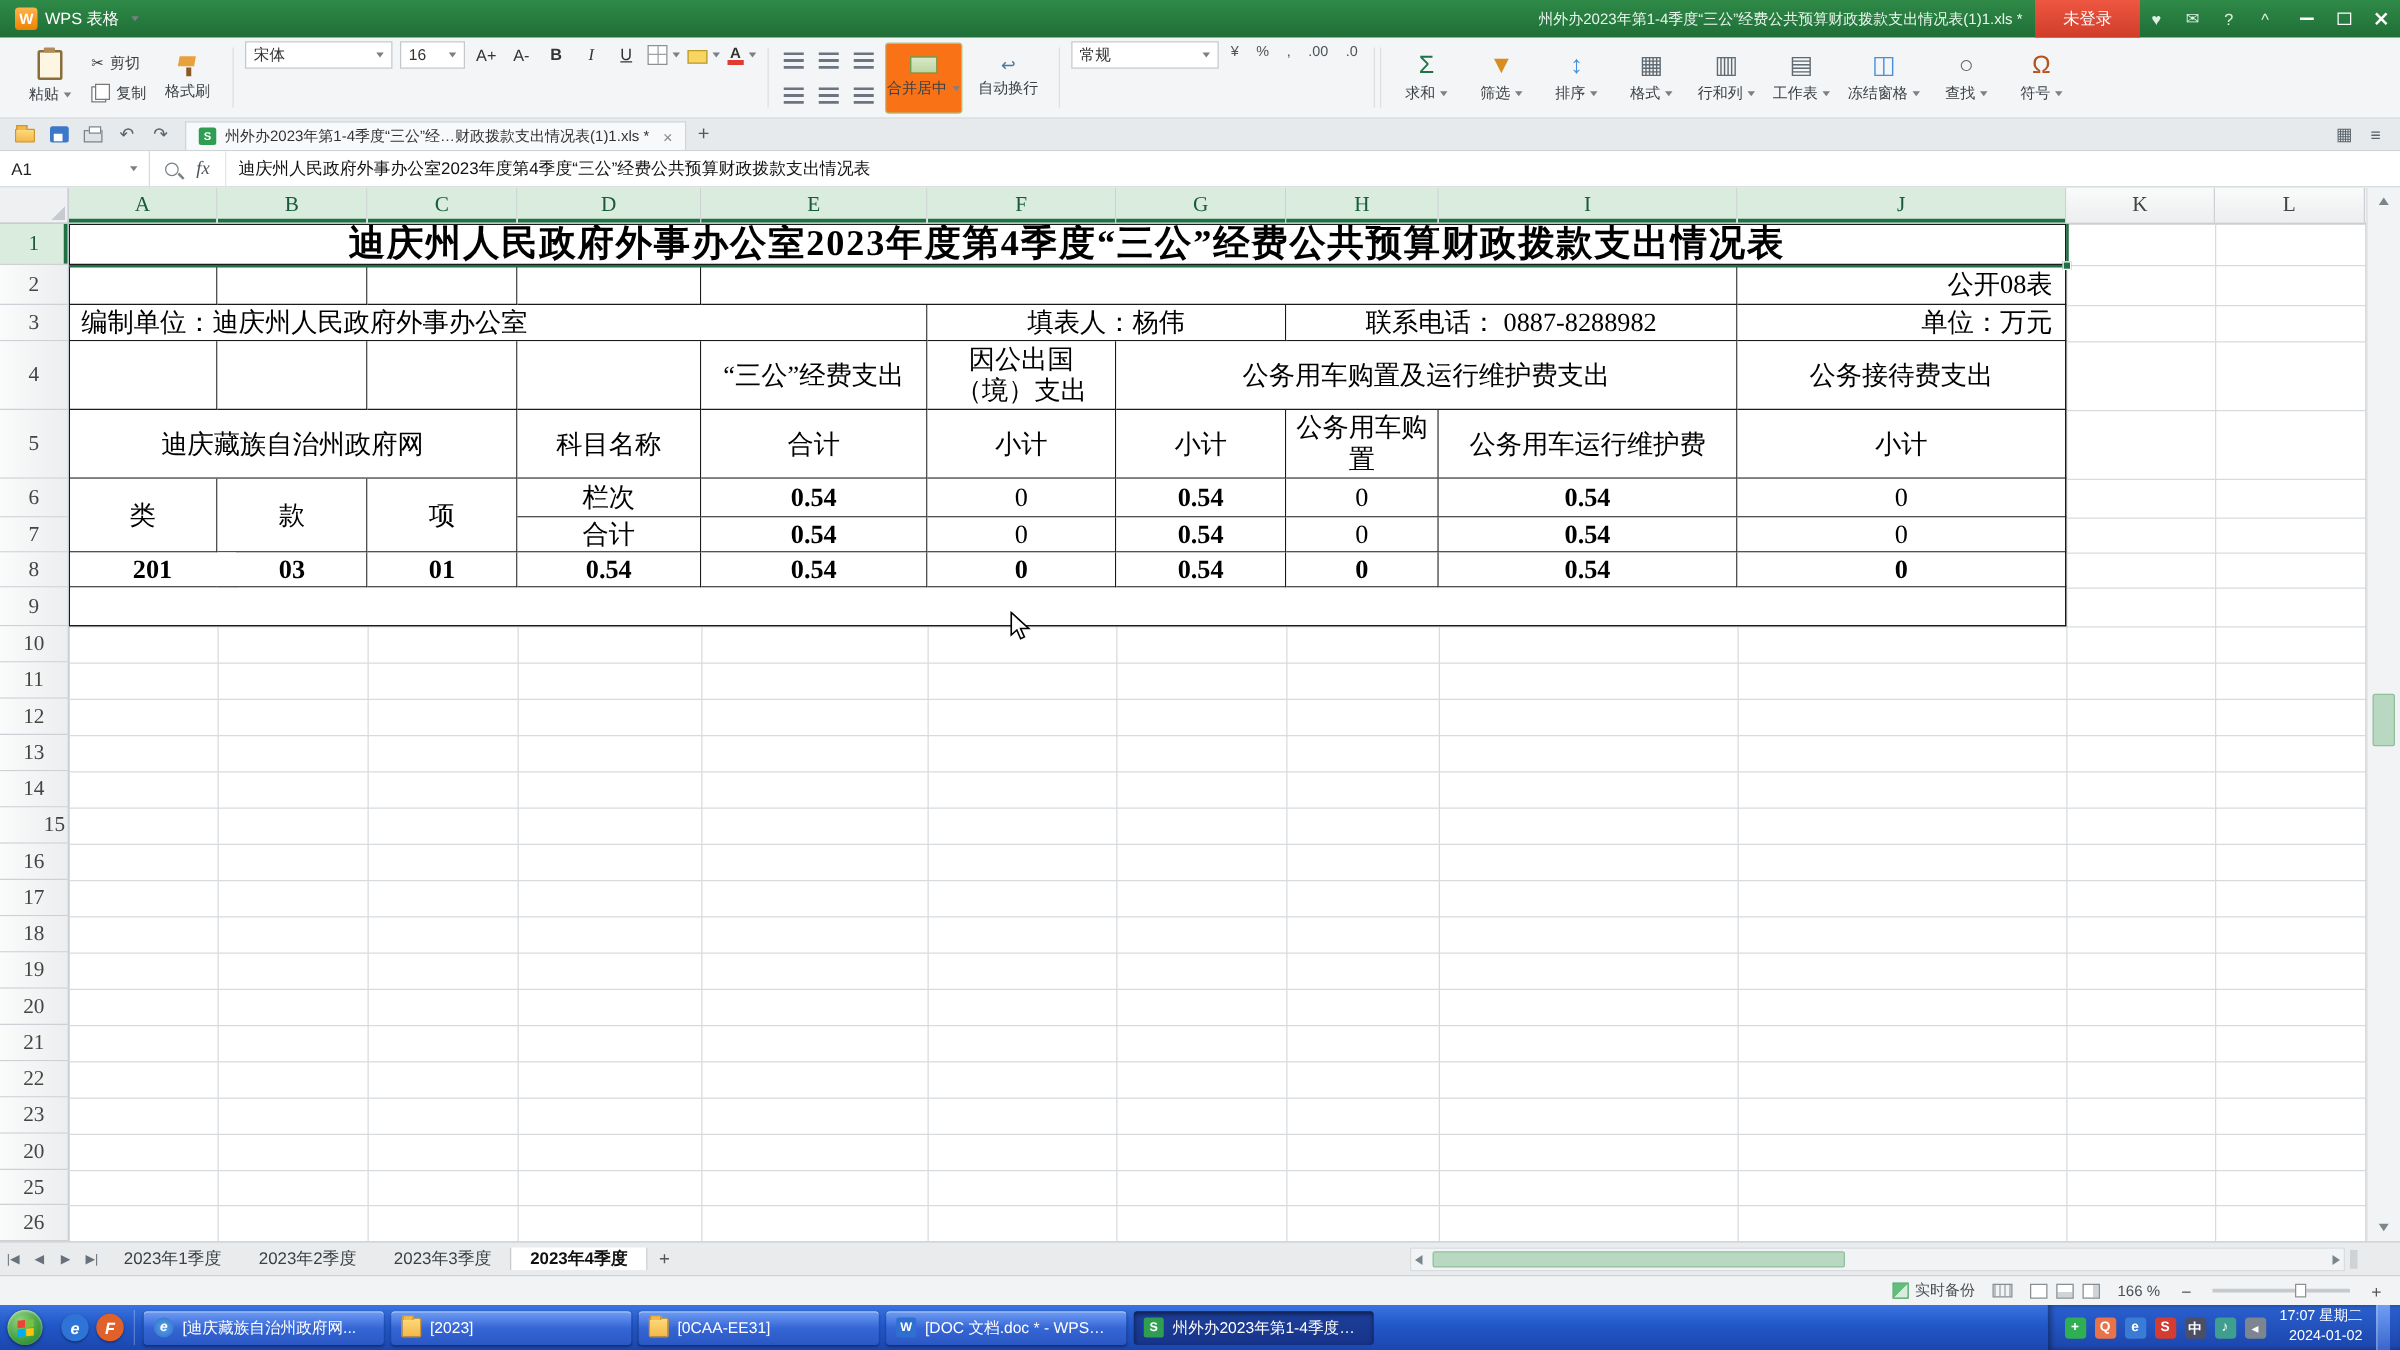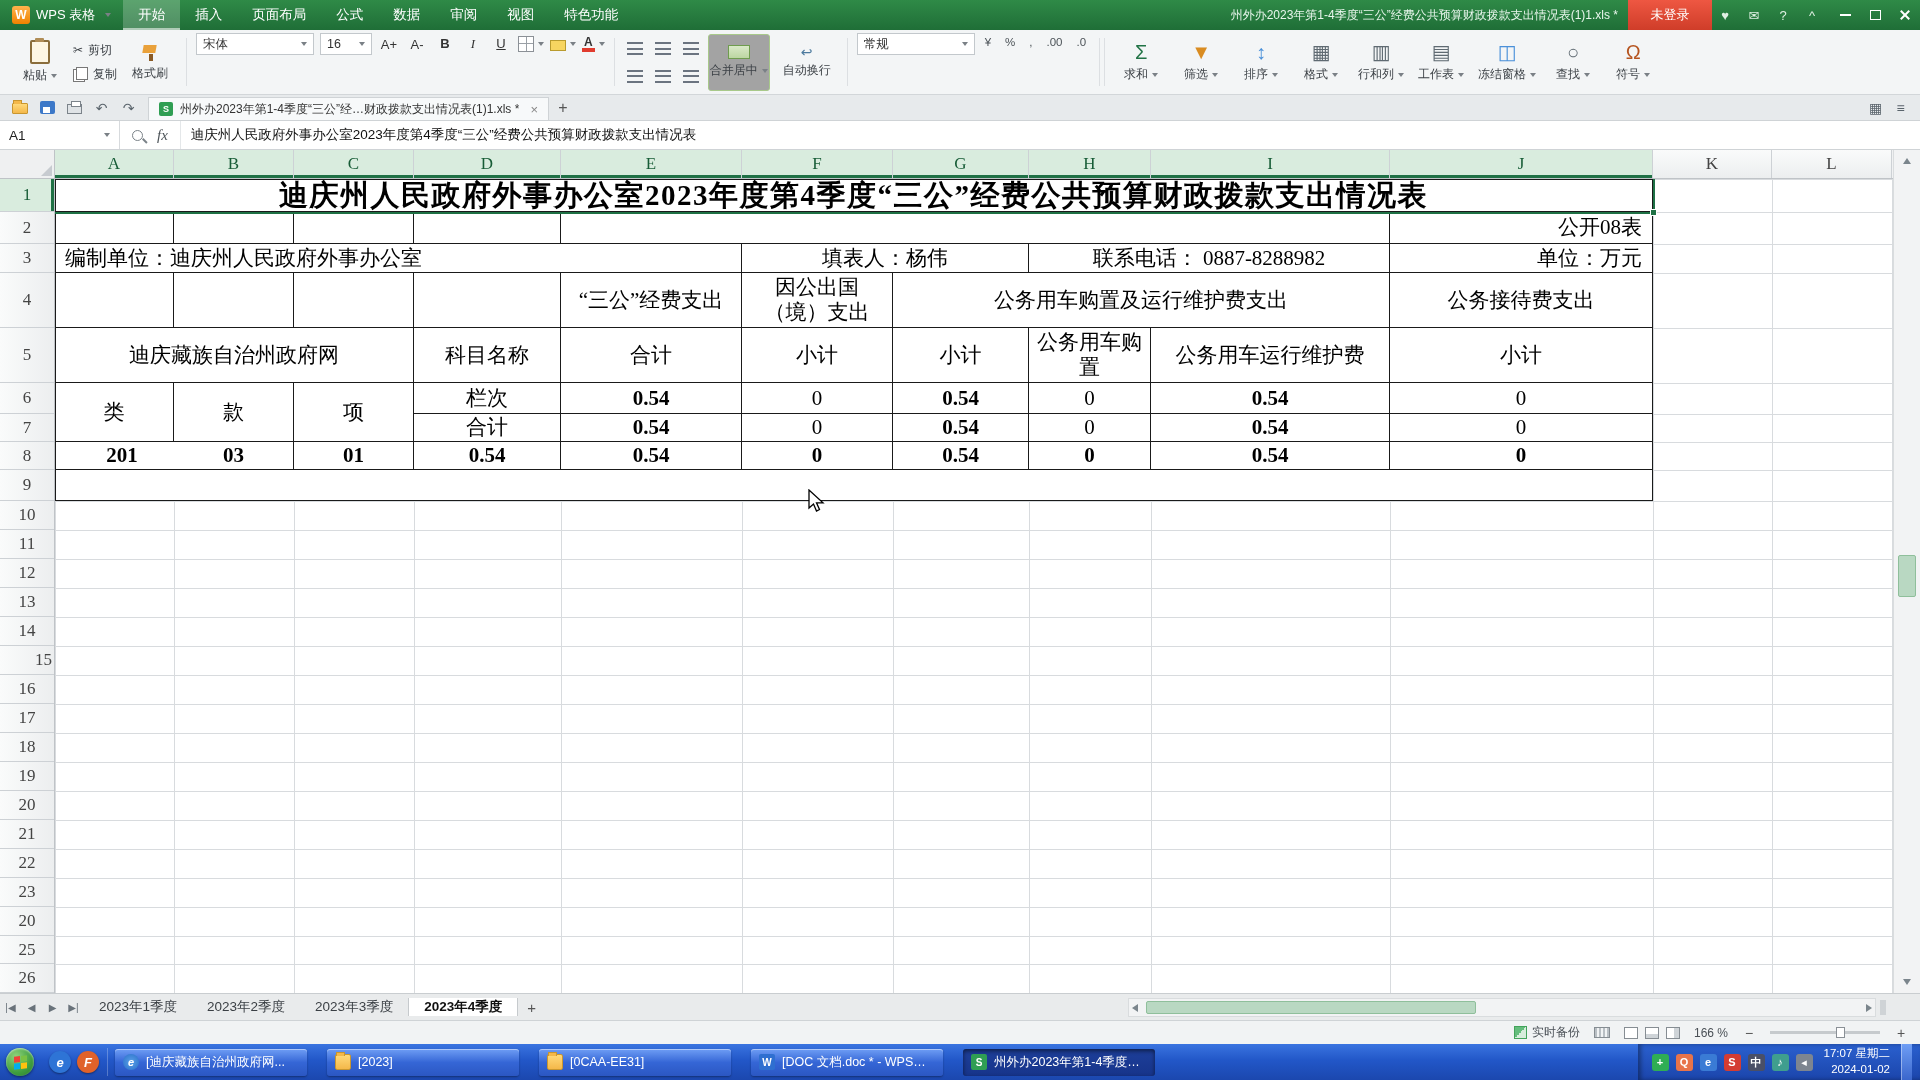--- a/index.html
+++ b/index.html
@@ -48,21 +48,21 @@
 .ic-copy::before{content:"";position:absolute;left:0;bottom:0;width:10px;height:11px;border:1px solid #777;background:#fff}
 .ic-copy::after{content:"";position:absolute;right:0;top:0;width:10px;height:11px;border:1px solid #777;background:#fff}
 .ic-brush{width:18px;height:19px;position:relative}
 .ic-brush::before{content:"";position:absolute;left:2px;top:2px;width:13px;height:8px;background:#e9a13b;transform:skewX(-10deg)}
 .ic-brush::after{content:"";position:absolute;left:8px;top:11px;width:4px;height:7px;background:#8a5a25}
 .ic-border{width:16px;height:16px;border:1px solid #8b9096;background-color:#fff;background-image:linear-gradient(#9aa0a6,#9aa0a6),linear-gradient(#9aa0a6,#9aa0a6);background-size:100% 1px,1px 100%;background-position:center;background-repeat:no-repeat}
 .ic-fill{width:16px;height:11px;background:#f7d560;border:1px solid #b99b2e;margin-top:3px}
 .ic-fontcolor{font-size:12px;font-weight:bold;color:#333;border-bottom:4px solid #e03c2f;line-height:12px;padding:0 2px}
 .ic-bars{width:16px;height:13px;background:repeating-linear-gradient(to bottom,#6b7480 0 2px,transparent 2px 5.5px)}
 .big-mid{width:62px;height:57px;display:flex;flex-direction:column;align-items:center;justify-content:center;gap:3px;border-radius:3px}
-.big-mid.on{background:#a3a3a3;border:1px solid #a8c98a}
+.big-mid.on{background:#f97316;border:1px solid #a8c98a}
 .ic-merge{width:22px;height:14px;border:1px solid #6f9c4f;background:linear-gradient(#d9e9c8,#bcd6a2)}
 .ic-wrap{font-size:14px;color:#4c7a9e;line-height:14px}
 .num-token{font-size:11.5px;color:#4c5358;padding:0 4px;height:18px;display:flex;align-items:center;border-radius:2px}
 .rb-ic{display:block}
 .ic-cond{width:20px;height:15px;border:1px solid #b9bdc1;background:linear-gradient(to right,#e4584a 0 6px,#f3b13c 6px 13px,#58a55c 13px 20px)}
 .ic-tablestyle{width:20px;height:15px;border:1px solid #7aa7d7;background:linear-gradient(#bcd4ee,#bcd4ee) 0 0/100% 5px no-repeat,#fff}
 
 
 #tabbar{position:absolute;left:0;top:95px;width:1920px;height:26px;background:#e7eaec;border-bottom:1px solid #cfd3d6;display:flex;align-items:stretch;z-index:40}
 #quick-icons{display:flex;align-items:center;gap:12px;padding:0 12px}
@@ -147,21 +147,21 @@
 .zoom-thumb{position:absolute;left:66px;top:-4px;width:9px;height:11px;background:#fff;border:1px solid #8a9096}
 
 
 #taskbar{position:absolute;left:0;top:1044px;width:1920px;height:36px;background:linear-gradient(#3a74e0,#2257c8 45%,#1b47ae);display:flex;align-items:center;padding-left:6px;gap:7px;z-index:50}
 #start-orb{width:28px;height:28px;border-radius:50%;background:radial-gradient(circle at 35% 30%,#8fd37b,#3f9e3f 60%,#2c7a2c);display:flex;align-items:center;justify-content:center;box-shadow:0 1px 3px rgba(0,0,0,.5),inset 0 1px 2px rgba(255,255,255,.6)}
 #start-flag{width:13px;height:13px;display:grid;grid-template-columns:1fr 1fr;grid-template-rows:1fr 1fr;gap:1px;transform:skewY(-6deg)}
 #start-flag span{display:block}
 .f1{background:#ef4136}.f2{background:#7ac143}.f3{background:#00aeef}.f4{background:#ffc20e}
 #quick-launch{display:flex;gap:6px;align-items:center;padding:0 8px;border-right:1px solid rgba(255,255,255,.25);height:28px}
 .ql-ic{width:22px;height:22px;border-radius:50%;color:#fff;display:flex;align-items:center;justify-content:center;font-size:13px;font-weight:bold;font-style:italic;box-shadow:0 1px 2px rgba(0,0,0,.4)}
-#task-buttons{display:flex;gap:20px;align-items:center}
+#task-buttons{display:flex;gap:6px;align-items:center}
 .tkbtn{width:192px;height:27px;border-radius:3px;background:linear-gradient(#6f9ef5,#3566d6 50%,#2b57c2);box-shadow:inset 0 1px 0 rgba(255,255,255,.45),0 1px 2px rgba(0,0,0,.35);display:flex;align-items:center;gap:7px;padding:0 8px;color:#fff;font-size:12.5px}
 .tkbtn.active{background:linear-gradient(#1d3f9a,#17348a);box-shadow:inset 0 2px 4px rgba(0,0,0,.55)}
 .tk-label{white-space:nowrap;overflow:hidden;text-overflow:ellipsis}
 .tk-ic{width:16px;height:16px;flex:0 0 16px;border-radius:2px;display:flex;align-items:center;justify-content:center;font-size:10px;font-weight:bold;color:#fff}
 .ic-ie{background:radial-gradient(#5aa0e8,#2a6fc9);border-radius:50%}
 .ic-ie::after{content:"e";font-style:italic;font-size:11px}
 .ic-folder{background:linear-gradient(#ffd97a,#f4b84a);border:1px solid #c9962f;position:relative}
 .ic-folder::before{content:"";position:absolute;left:0px;top:-3px;width:7px;height:3px;background:#f4b84a;border:1px solid #c9962f;border-bottom:none}
 .ic-wps-writer{background:#2f6fd0}.ic-wps-writer::after{content:"W"}
 .ic-wps-sheet{background:#2f9e53}.ic-wps-sheet::after{content:"S"}
@@ -174,30 +174,20 @@
 </style>
 </head>
 <body>
 
 <div id="titlebar">
   <div id="app-logo">
     <span id="logo-box">W</span>
     <span id="app-name">WPS 表格</span>
     <span class="caret"></span>
   </div>
-  <div id="menu-tabs">
-      <div class="menu-tab active">开始</div>
-      <div class="menu-tab">插入</div>
-      <div class="menu-tab">页面布局</div>
-      <div class="menu-tab">公式</div>
-      <div class="menu-tab">数据</div>
-      <div class="menu-tab">审阅</div>
-      <div class="menu-tab">视图</div>
-      <div class="menu-tab">特色功能</div>
-    </div>
   <div id="doc-title">州外办2023年第1-4季度“三公”经费公共预算财政拨款支出情况表(1)1.xls *</div>
   <div id="login-btn">未登录</div>
   <div id="title-icons">
       <div class="title-ic">♥</div>
       <div class="title-ic">✉</div>
       <div class="title-ic">?</div>
       <div class="title-ic">^</div>
     </div>
   <div id="win-controls">
     <div class="win-btn">

